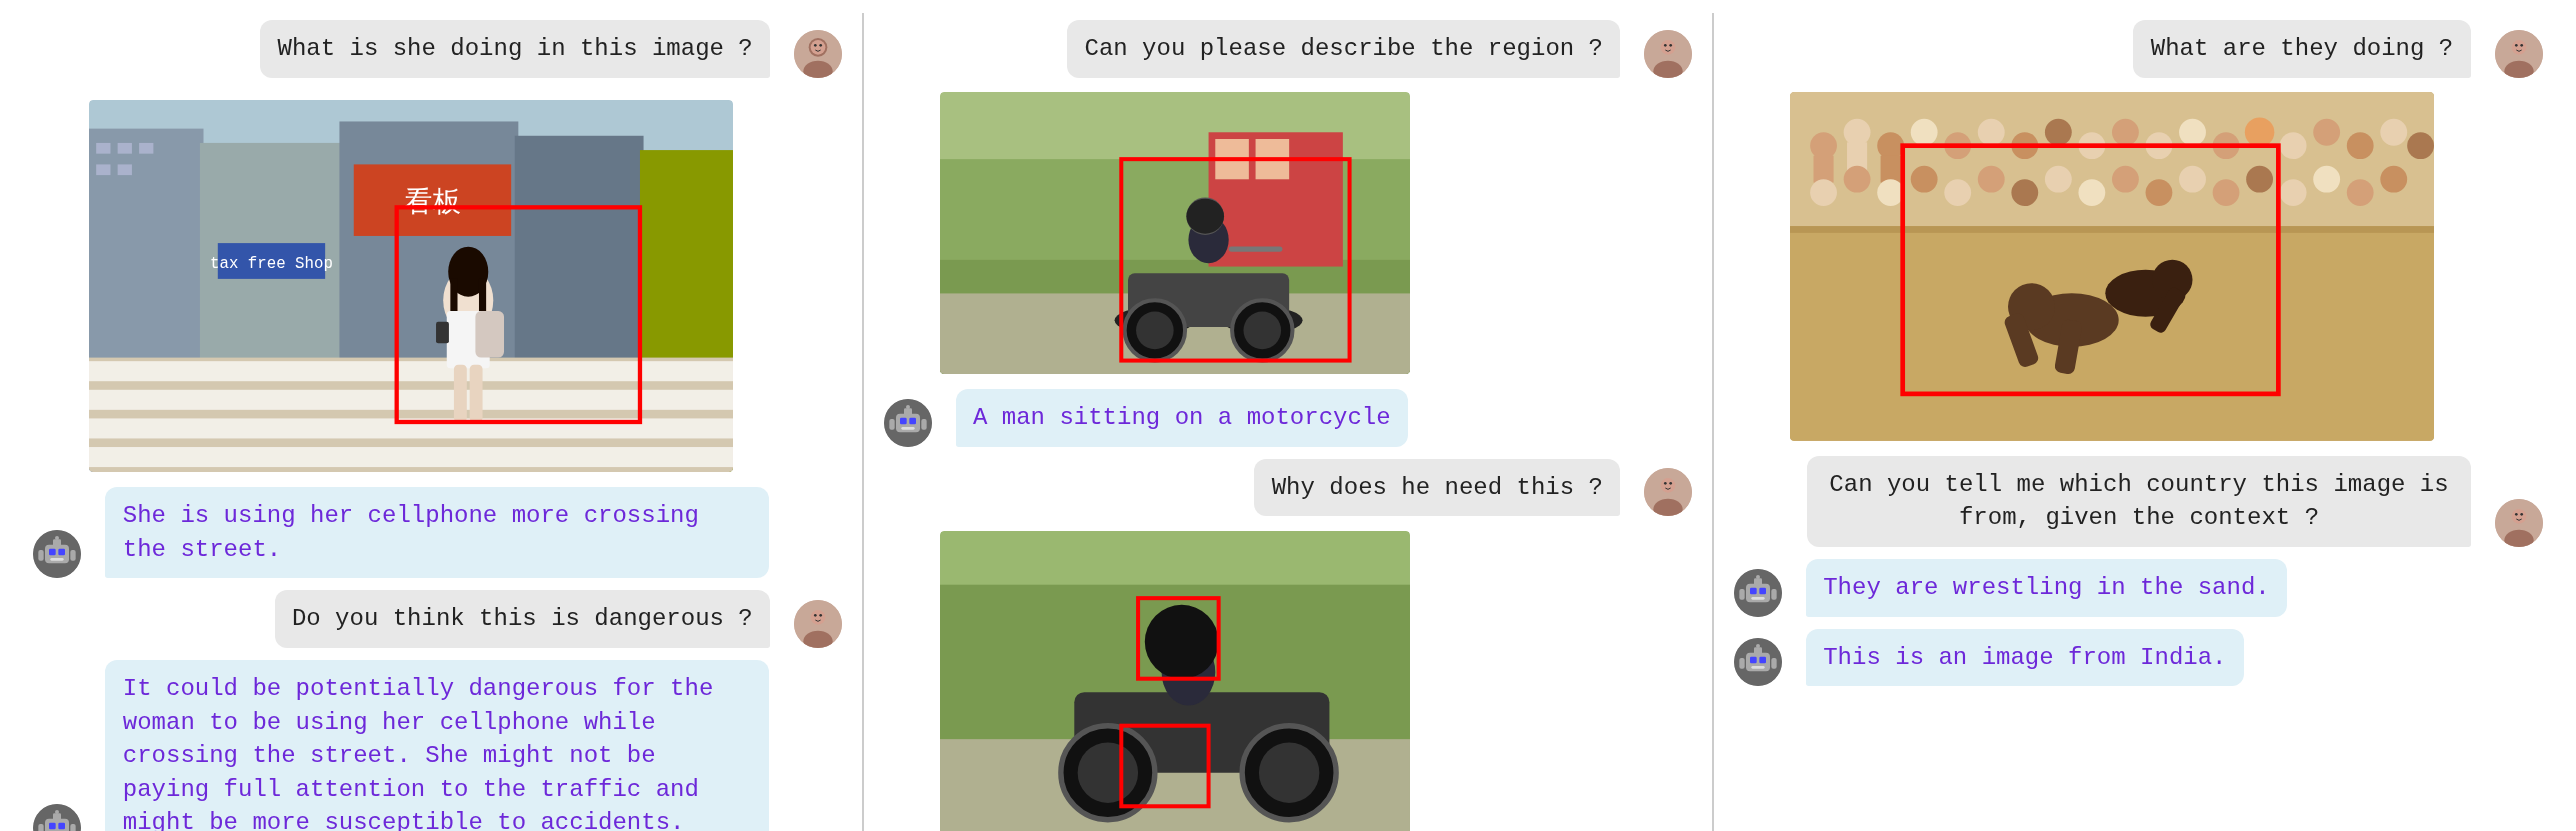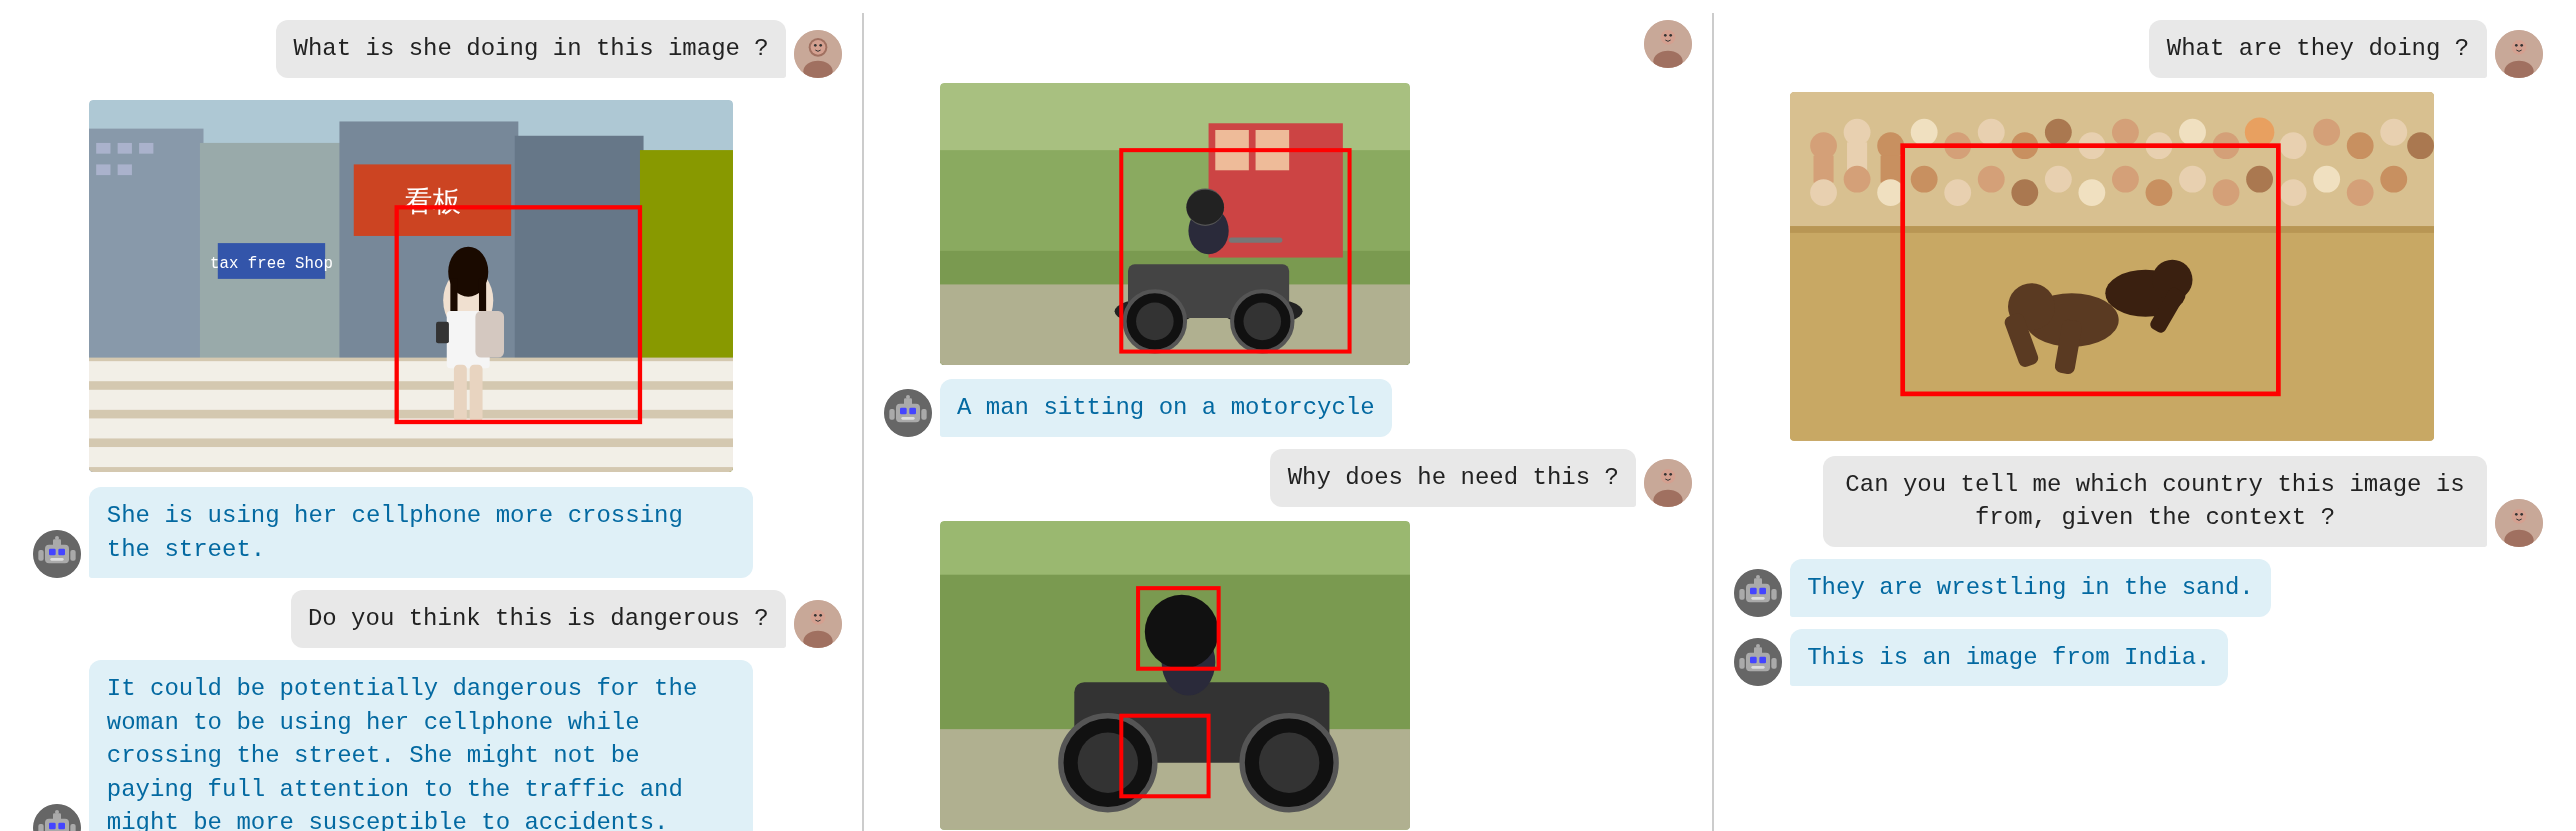--- a/index.html
+++ b/index.html
@@ -22,21 +22,21 @@
       align-items: flex-start;
       padding: 6.7px 13.4px;
       gap: 12px;
     }
 
     
     .msg-row {
       display: flex;
       width: 100%;
       align-items: flex-end;
-      gap: 8px;
+      gap: 24px;
     }
 
     .msg-row.user {
       flex-direction: row-reverse;
     }
 
     .msg-row.bot {
       flex-direction: row;
     }
 
@@ -50,21 +50,21 @@
 
     .bubble.user-bubble {
       background: #e8e8e8;
       color: #222;
       border-bottom-right-radius: 2.7px;
       text-align: center;
     }
 
     .bubble.bot-bubble {
       background: #dff0f7;
-      color: #0369a1;
+      color: #6d28d9;
       border-bottom-left-radius: 2.7px;
       text-align: left;
     }
 
     
     .avatar {
       width: 48px;
       height: 48px;
       border-radius: 50%;
       overflow: hidden;
@@ -252,20 +252,23 @@
   <div class="msg-row user">
     <div class="avatar user-avatar">
       <svg width="48" height="48" viewBox="0 0 72 72">
         <circle cx="36" cy="36" r="36" fill="#c8a898"></circle>
         <circle cx="36" cy="26" r="11" fill="#d4a090"></circle>
         <circle cx="32" cy="23" r="2" fill="#333"></circle>
         <circle cx="40" cy="23" r="2" fill="#333"></circle>
         <path d="M32 30 Q36 34 40 30" stroke="#333" stroke-width="1.5" fill="none"></path>
         <ellipse cx="36" cy="62" rx="22" ry="16" fill="#a07060"></ellipse>
       </svg>
+    </div>
+    <div class="bubble user-bubble">
+      <span>Can you please describe the region ?</span>
     </div>
   </div>
 
   <div class="image-container">
     <div class="chat-image" style="position:relative; max-width:470px; margin-left: 56px;">
       <svg class="fake-img" viewBox="0 0 700 420" xmlns="http://www.w3.org/2000/svg">
 
         <rect width="700" height="420" fill="#a8c080"></rect>
 
         <rect x="0" y="100" width="700" height="320" fill="#8aaa60"></rect>

